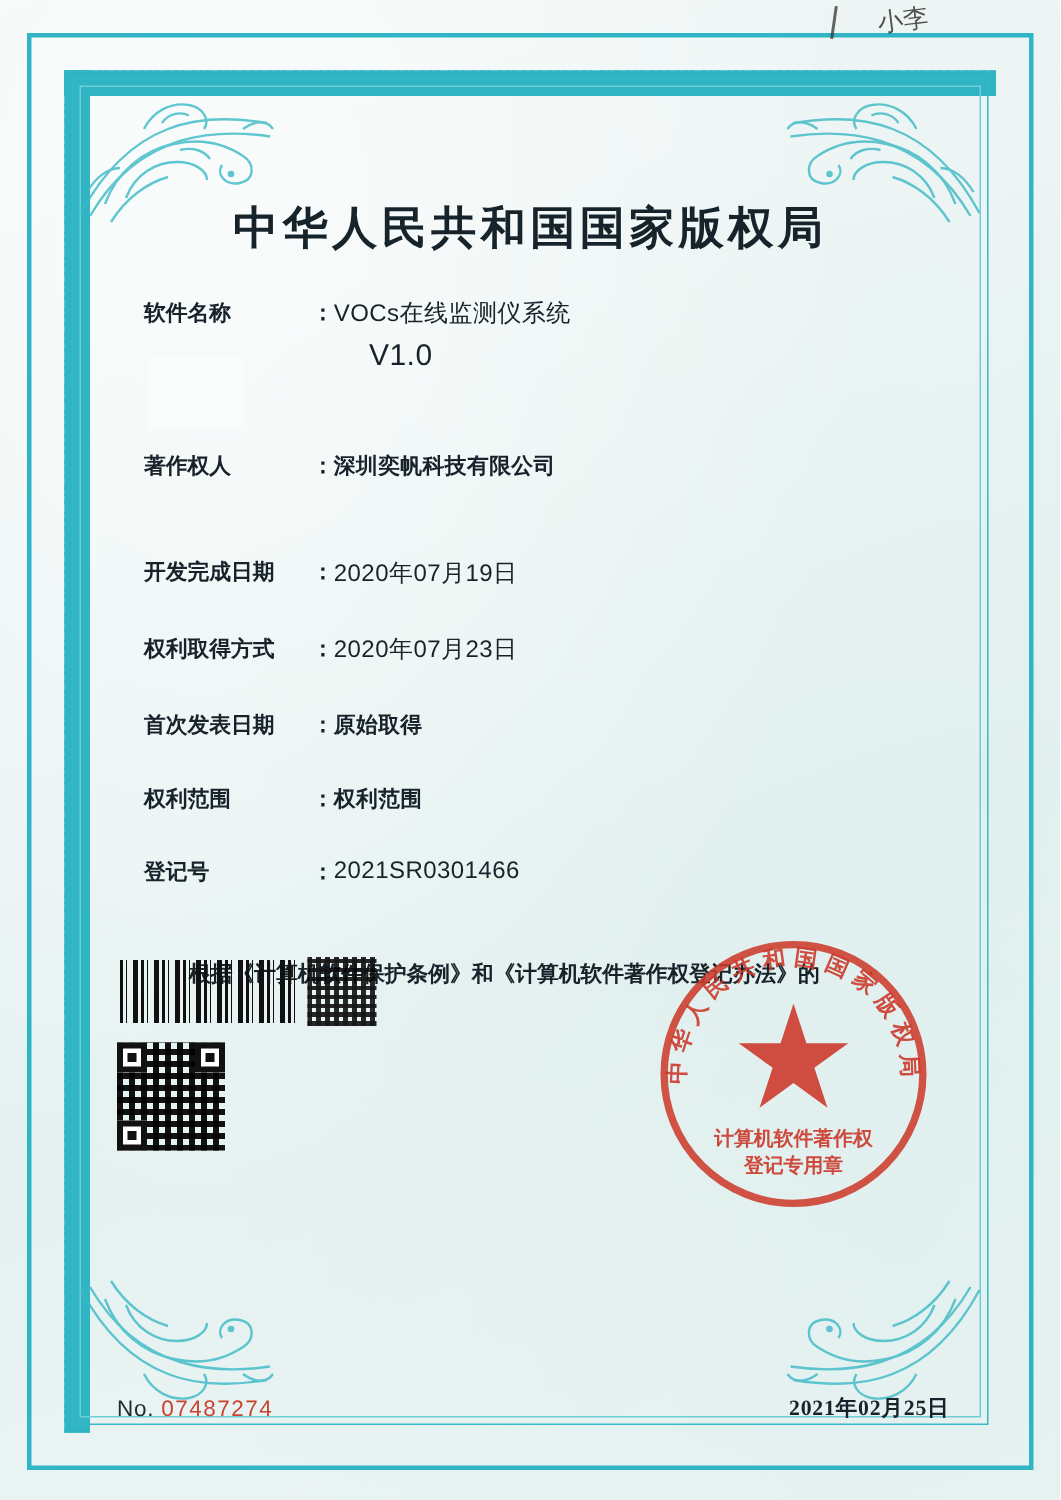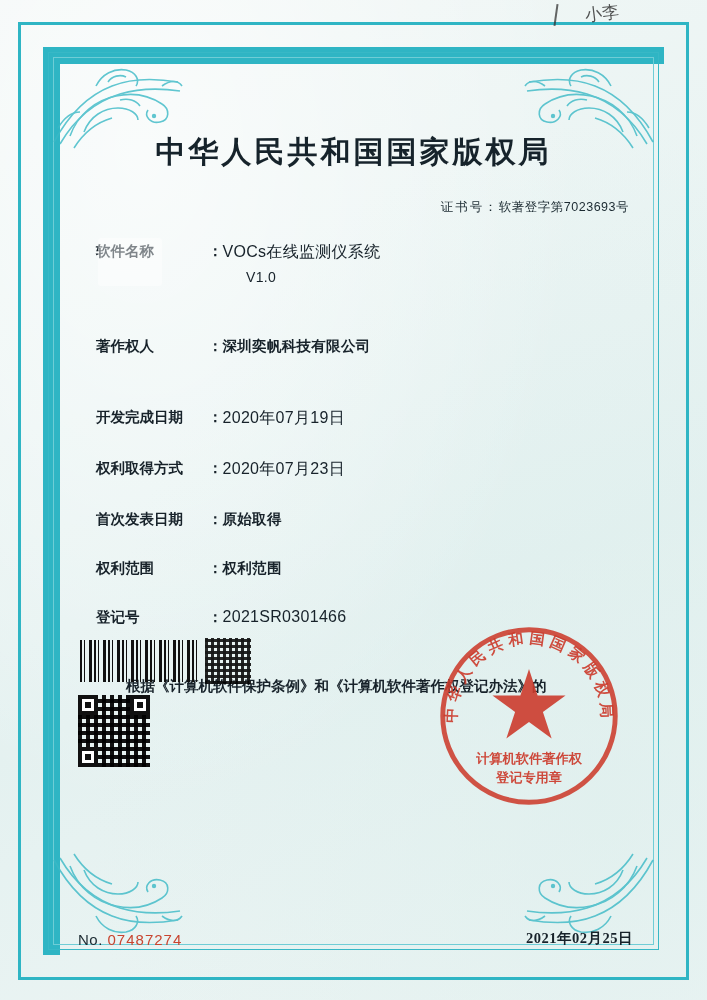--- a/index.html
+++ b/index.html
@@ -204,21 +204,21 @@
   .field-value.cjk {
     font-family: "Liberation Serif", serif;
     font-weight: bold;
     font-size: 14.5px;
   }
   .row-gap-xl { margin-top: 52px; }
   .row-gap-md { margin-top: 30px; }
 
   .version-line {
     padding-left: 150px;
-    font-size: 14px;
+    font-size: 20px;
     margin-top: 6px;
     letter-spacing: 0.3px;
     color: #17222a;
   }
 
   .statement {
     margin-top: 44px;
     padding: 0 12px 0 26px;
     font-family: "Liberation Serif", serif;
     font-weight: bold;
@@ -405,23 +405,20 @@
     </g>
   </svg>
 
   <div class="hand-stroke"></div>
   <div class="handwriting">小李</div>
 
   <div class="content">
 
     <div class="title-main">中华人民共和国国家版权局</div>
 
-    <div class="cert-no">
-      <span class="label">证书号：</span><span>软著登字第7023693号</span>
-    </div>
 
     <div class="watermark-box"></div>
 
     <div class="fields">
 
       <div class="field-row">
         <span class="field-label spread">软件名称</span>
         <span class="field-colon">：</span>
         <span class="field-value">VOCs在线监测仪系统</span>
       </div>

